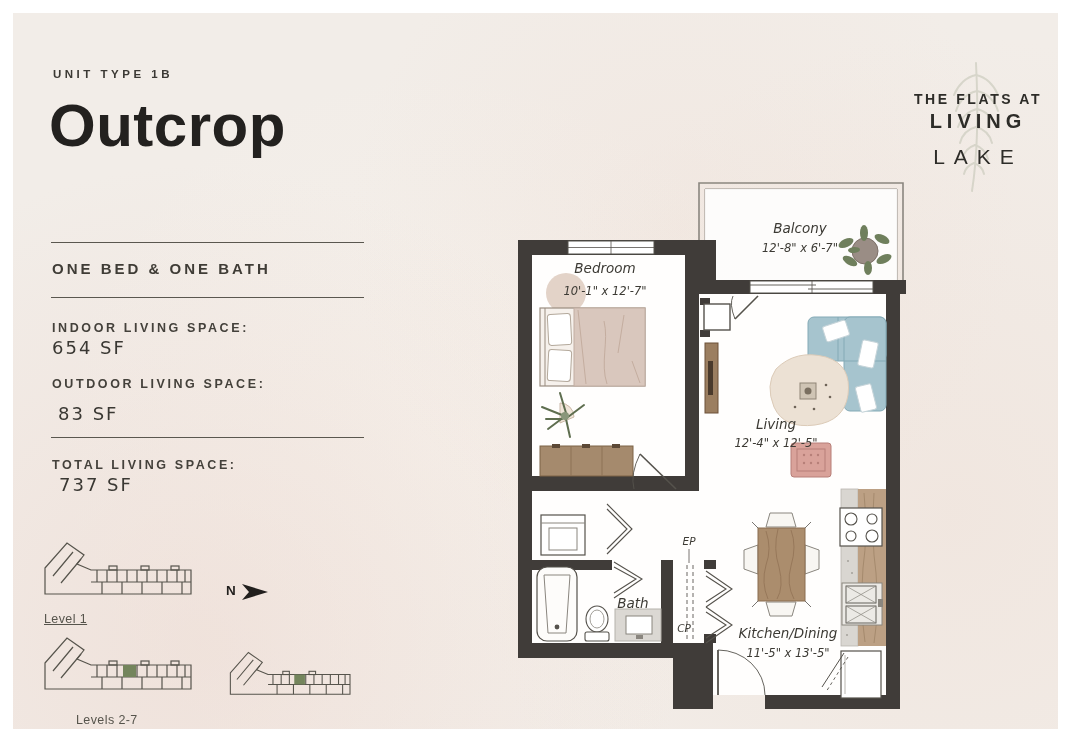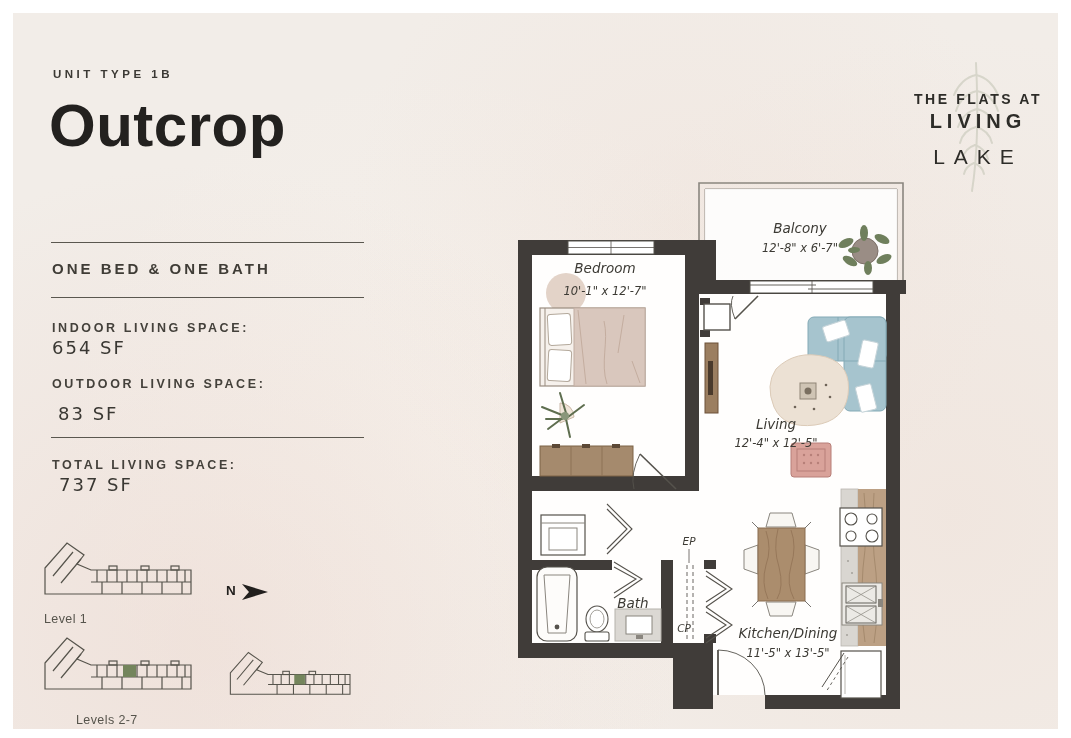--- a/index.html
+++ b/index.html
@@ -84,21 +84,21 @@
       <path d="M6,28 L28,3 L45,15 L38,24 L52,30 L152,30 L152,54 L6,54 Z"></path>
       <path d="M14,36 L34,12 M22,43 L42,19"></path>
       <path d="M58,30 V42 M68,30 V42 M78,30 V42 M88,30 V42 M98,30 V42 M108,30 V42 M118,30 V42 M128,30 V42 M138,30 V42 M146,30 V42"></path>
       <path d="M52,42 H152"></path>
       <path d="M63,42 V54 M83,42 V54 M103,42 V54 M123,42 V54 M143,42 V54"></path>
       <rect x="70" y="26" width="8" height="4"></rect>
         <rect x="102" y="26" width="8" height="4"></rect>
         <rect x="132" y="26" width="8" height="4"></rect>
     </g>
   </svg>
-  <div class="abs lvl-label" style="left:31px;top:599px;">Level 1</div>
+  <div class="abs lvl-label" style="left:31px;top:599px;text-decoration:underline;">Level 1</div>
 
   <div class="abs north-n">N</div>
   <svg class="abs" style="left:229px;top:568px;" width="26" height="22" viewBox="0 0 26 22">
     <polygon points="0,3 26,11 0,19 7,11" fill="#211f1d"></polygon>
   </svg>
 
   <svg class="abs" style="left:26px;top:622px;" width="160" height="72" viewBox="0 0 160 72">
     <g stroke="#56544c" stroke-width="1.2" fill="none">
       <path d="M6,28 L28,3 L45,15 L38,24 L52,30 L152,30 L152,54 L6,54 Z"></path>
       <path d="M14,36 L34,12 M22,43 L42,19"></path>

